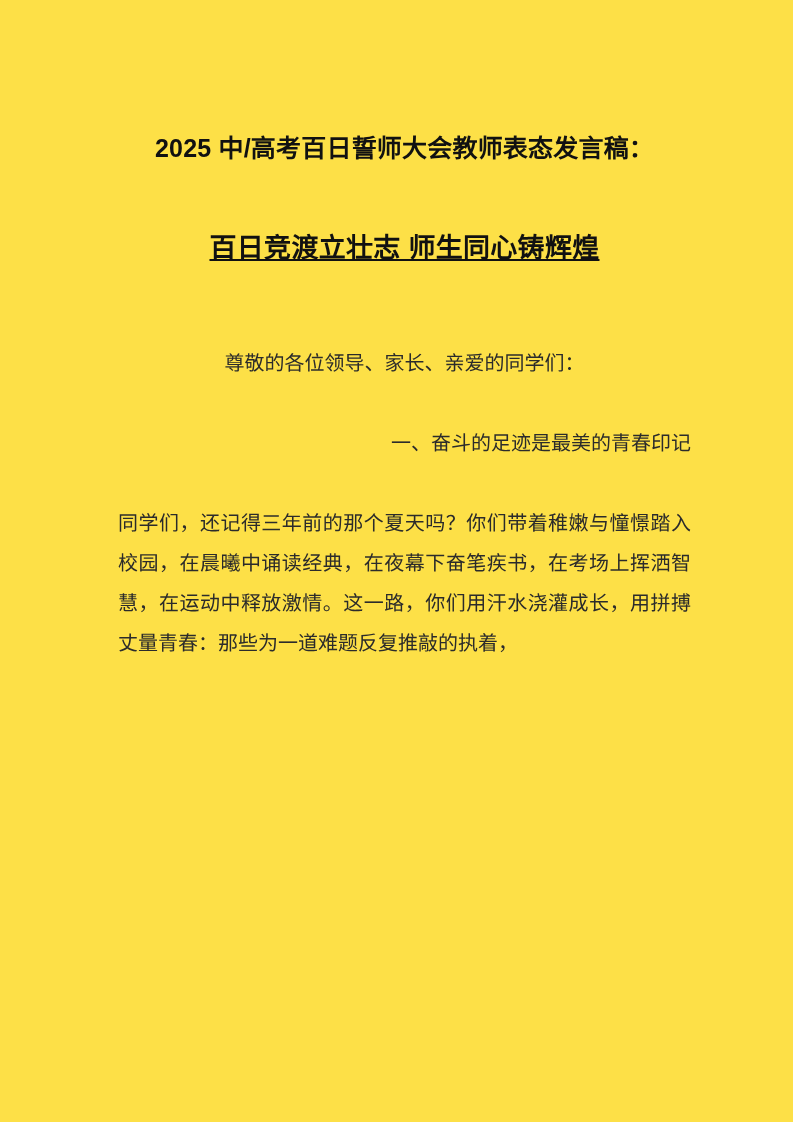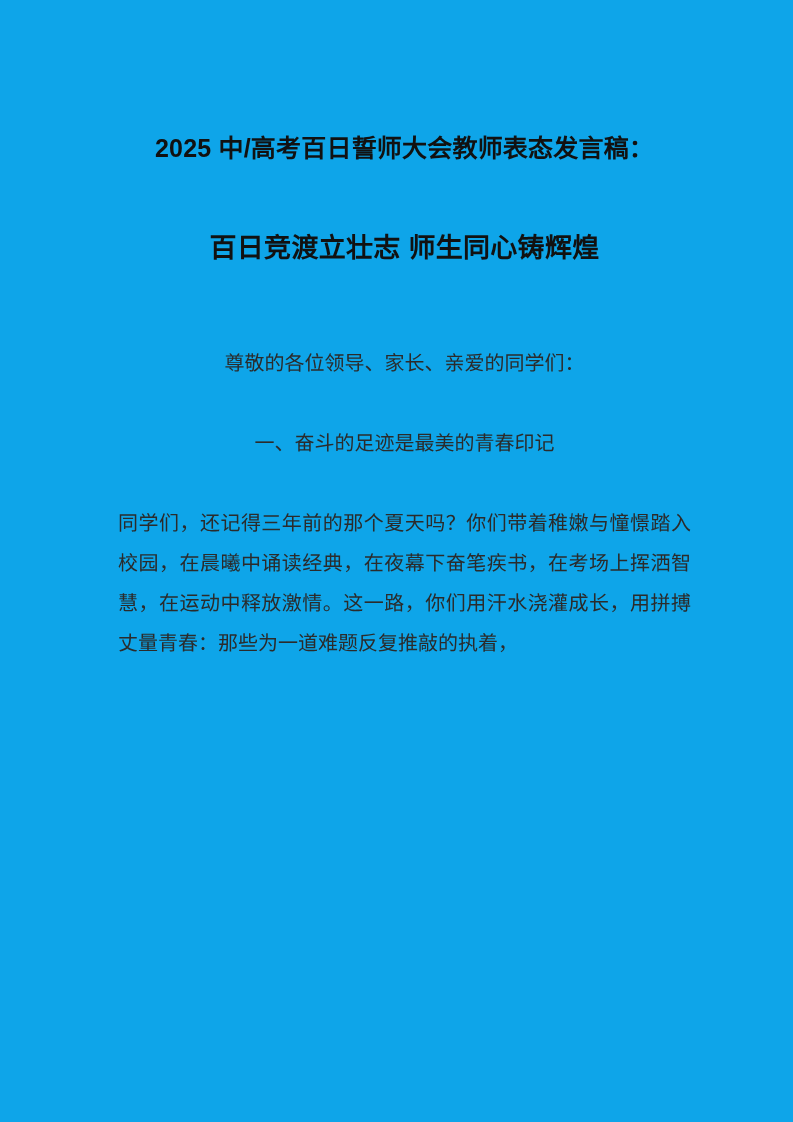--- a/index.html
+++ b/index.html
@@ -12,21 +12,21 @@
   body {
     font-family: "Liberation Sans", "DejaVu Sans", sans-serif;
     -webkit-font-smoothing: antialiased;
   }
 
   .page {
     position: relative;
     width: 793px;
     height: 1122px;
     margin: 0 auto;
-    background: #0ea5e9;
+    background: #fde047;
     overflow: hidden;
     box-sizing: border-box;
   }
 
   .content {
     position: absolute;
     left: 118px;
     top: 0;
     width: 573px;
   }
@@ -47,20 +47,21 @@
   .doc-subtitle {
     font-size: 27px;
     font-weight: bold;
     color: #111111;
     text-align: center;
     line-height: 36px;
     letter-spacing: 0.3px;
     margin: 0;
     padding-top: 65px;
     white-space: nowrap;
+    text-decoration: underline;
   }
 
   
   .salutation {
     font-size: 20px;
     font-weight: normal;
     color: #2b2b2b;
     line-height: 40px;
     margin: 0;
     padding-top: 77px;
@@ -79,21 +80,21 @@
     text-align-last: left;
   }
 
   .section-heading {
     font-size: 20px;
     font-weight: normal;
     color: #2b2b2b;
     line-height: 40px;
     margin: 0;
     padding-top: 40px;
-    text-align: center;
+    text-align: right;
   }
 </style>
 </head>
 <body>
 
 <div class="page">
   <div class="content">
 
     <h1 class="doc-title">2025 中/高考百日誓师大会教师表态发言稿：</h1>
 

